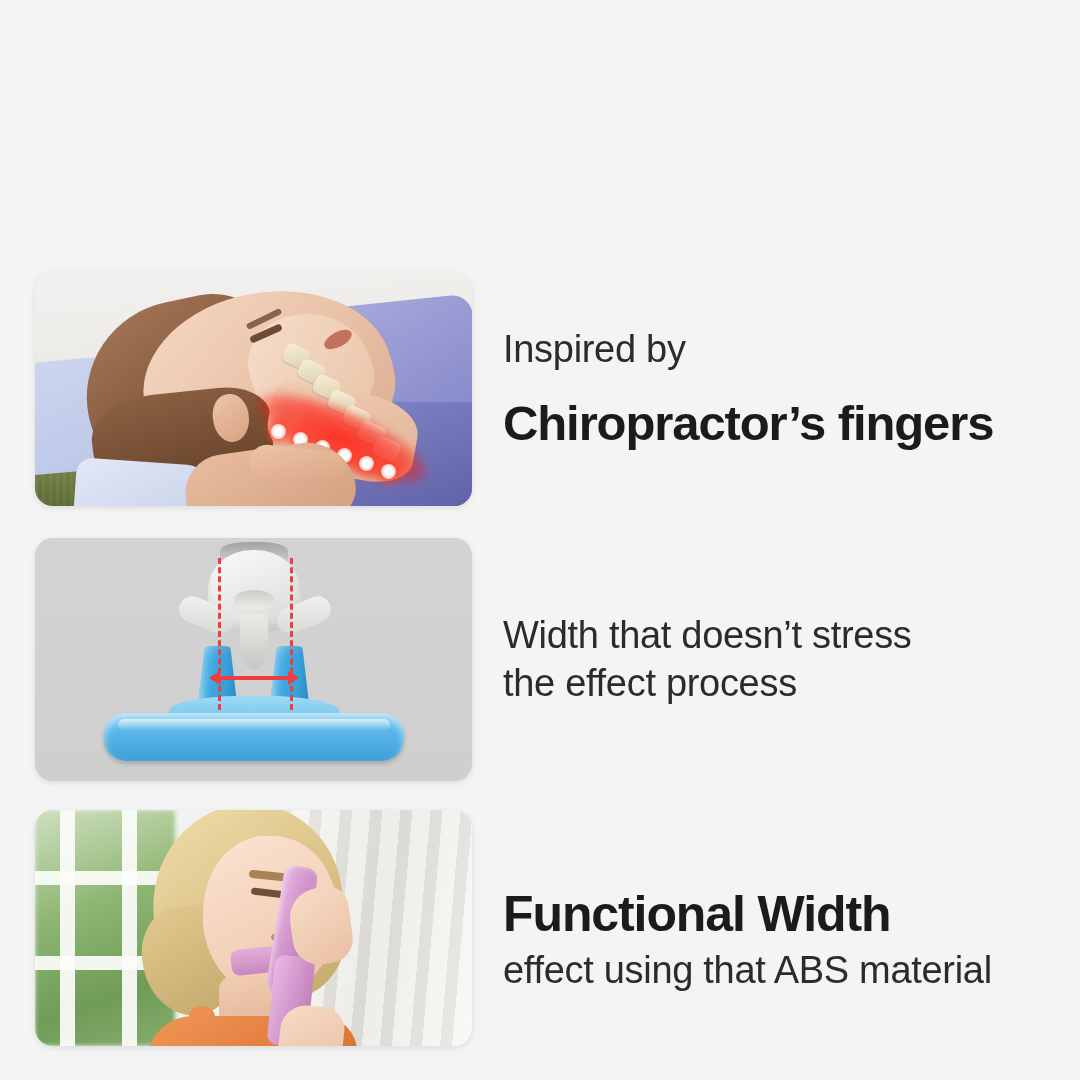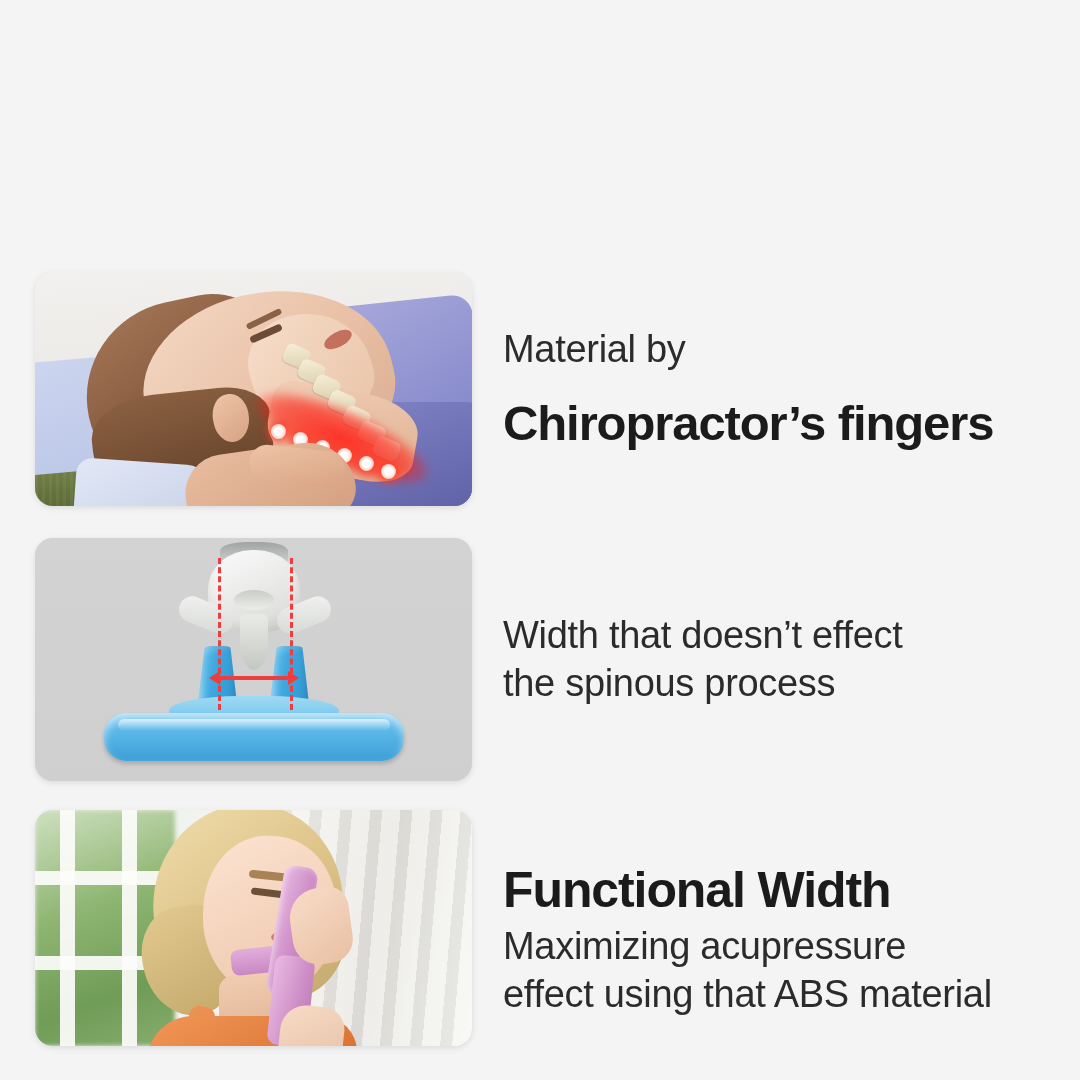--- a/index.html
+++ b/index.html
@@ -241,21 +241,21 @@
         <div class="dot" style="left:280px;top:168px;"></div>
         <div class="dot" style="left:302px;top:176px;"></div>
         <div class="dot" style="left:324px;top:184px;"></div>
         <div class="dot" style="left:346px;top:192px;"></div>
         <div class="sleeve2"></div>
         <div class="hand"></div>
         <div class="finger"></div>
       </div>
     </div>
     <div class="txt">
-      <div class="t-sub">Material by</div>
+      <div class="t-sub">Inspired by</div>
       <div class="t-head">Chiropractor’s fingers</div>
     </div>
   </div>
 
   <div class="row row2 r2">
     <div class="thumb">
       <div class="p2">
         <div class="vertebra">
           <div class="v-top"></div>
           <div class="v-body"></div>
@@ -268,22 +268,22 @@
         <div class="prong right"></div>
         <div class="prong-base"></div>
         <div class="base"></div>
         <div class="base-hi"></div>
         <div class="dash left"></div>
         <div class="dash right"></div>
         <div class="arrow"></div>
       </div>
     </div>
     <div class="txt">
-      <div class="t-sub">Width that doesn’t effect</div>
-      <div class="t-sub">the spinous process</div>
+      <div class="t-sub">Width that doesn’t stress</div>
+      <div class="t-sub">the effect process</div>
     </div>
   </div>
 
   <div class="row row3 r3">
     <div class="thumb">
       <div class="p3">
         <div class="green"></div>
         <div class="win-frame">
           <div class="wf-v" style="left:18%"></div>
           <div class="wf-v" style="left:62%"></div>
@@ -306,18 +306,17 @@
         <div class="top"></div>
         <div class="dev-arm"></div>
         <div class="dev-body"></div>
         <div class="dev-low"></div>
         <div class="hand-u"></div>
         <div class="hand-l"></div>
       </div>
     </div>
     <div class="txt">
       <div class="t-head">Functional Width</div>
-      <div class="t-sub">Maximizing acupressure</div>
       <div class="t-sub">effect using that ABS material</div>
     </div>
   </div>
 
 </div>
 
 </body></html>

